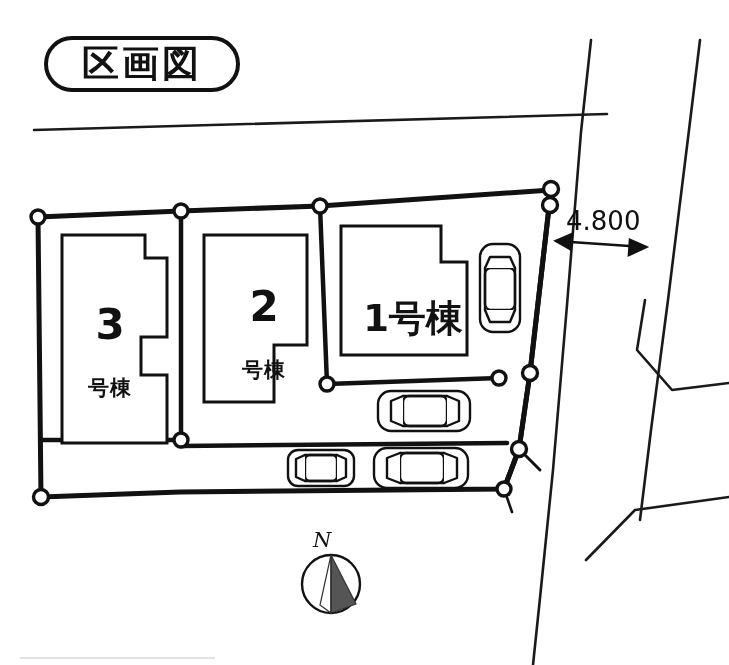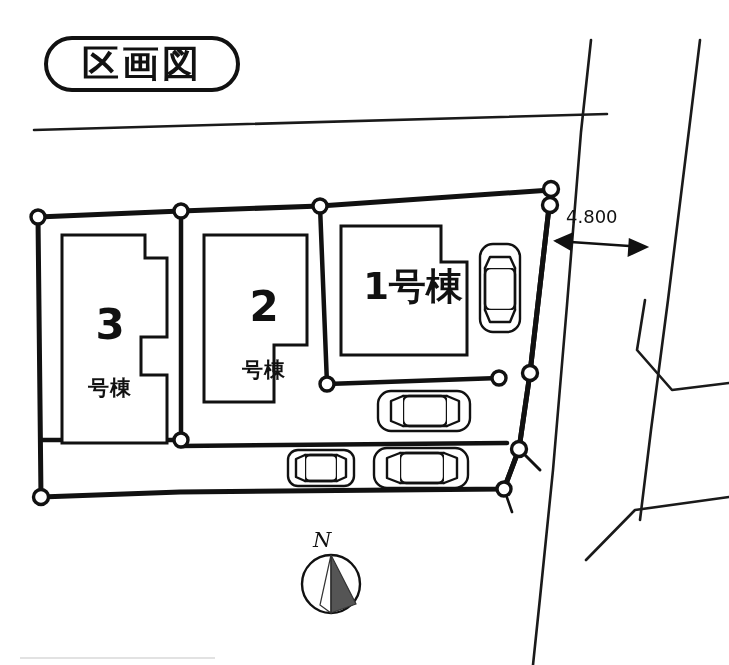--- a/index.html
+++ b/index.html
@@ -70,40 +70,41 @@
   .lot-label .suffix {
     display: block;
     font-size: 21px;
     line-height: 1.0;
     letter-spacing: 1px;
   }
   .lot-label.inline {
     white-space: nowrap;
     font-size: 37px;
     line-height: 1;
+    margin-top: 32px;
   }
   #lot1-label {
     left: 348px;
     top: 268px;
     width: 130px;
   }
   #lot2-label {
     left: 218px;
     top: 252px;
     width: 92px;
   }
   #lot3-label {
     left: 62px;
     top: 270px;
     width: 96px;
   }
   #dim-label {
     left: 566px;
     top: 208px;
-    font-size: 18px;
+    font-size: 26px;
     font-family: "DejaVu Sans", "Liberation Sans", sans-serif;
     color: #111111;
     letter-spacing: 0px;
   }
   #north-letter {
     left: 313px;
     top: 529px;
     font-size: 21px;
     font-family: "DejaVu Serif", "Liberation Serif", serif;
     font-style: italic;

